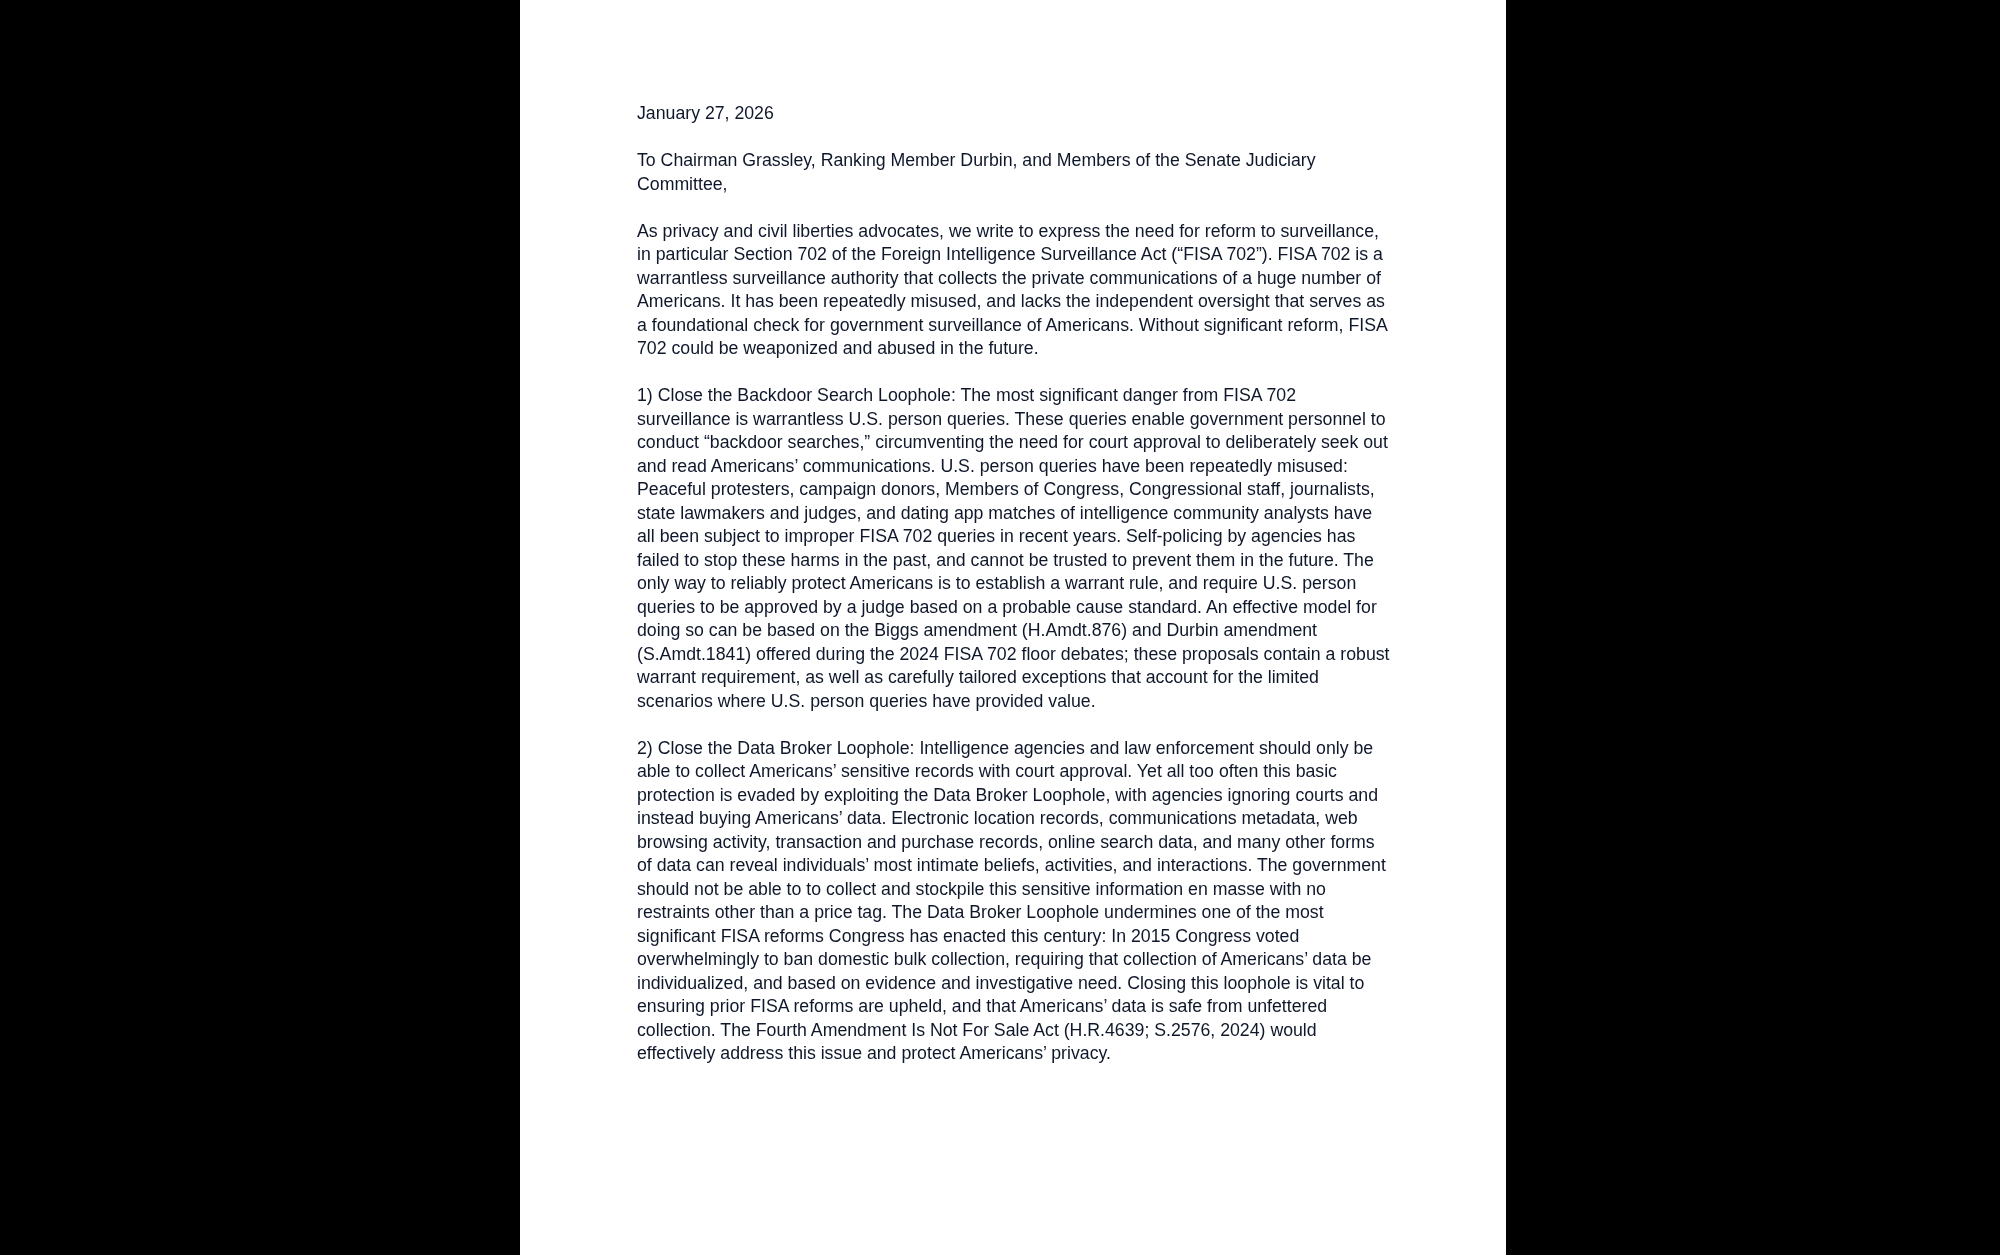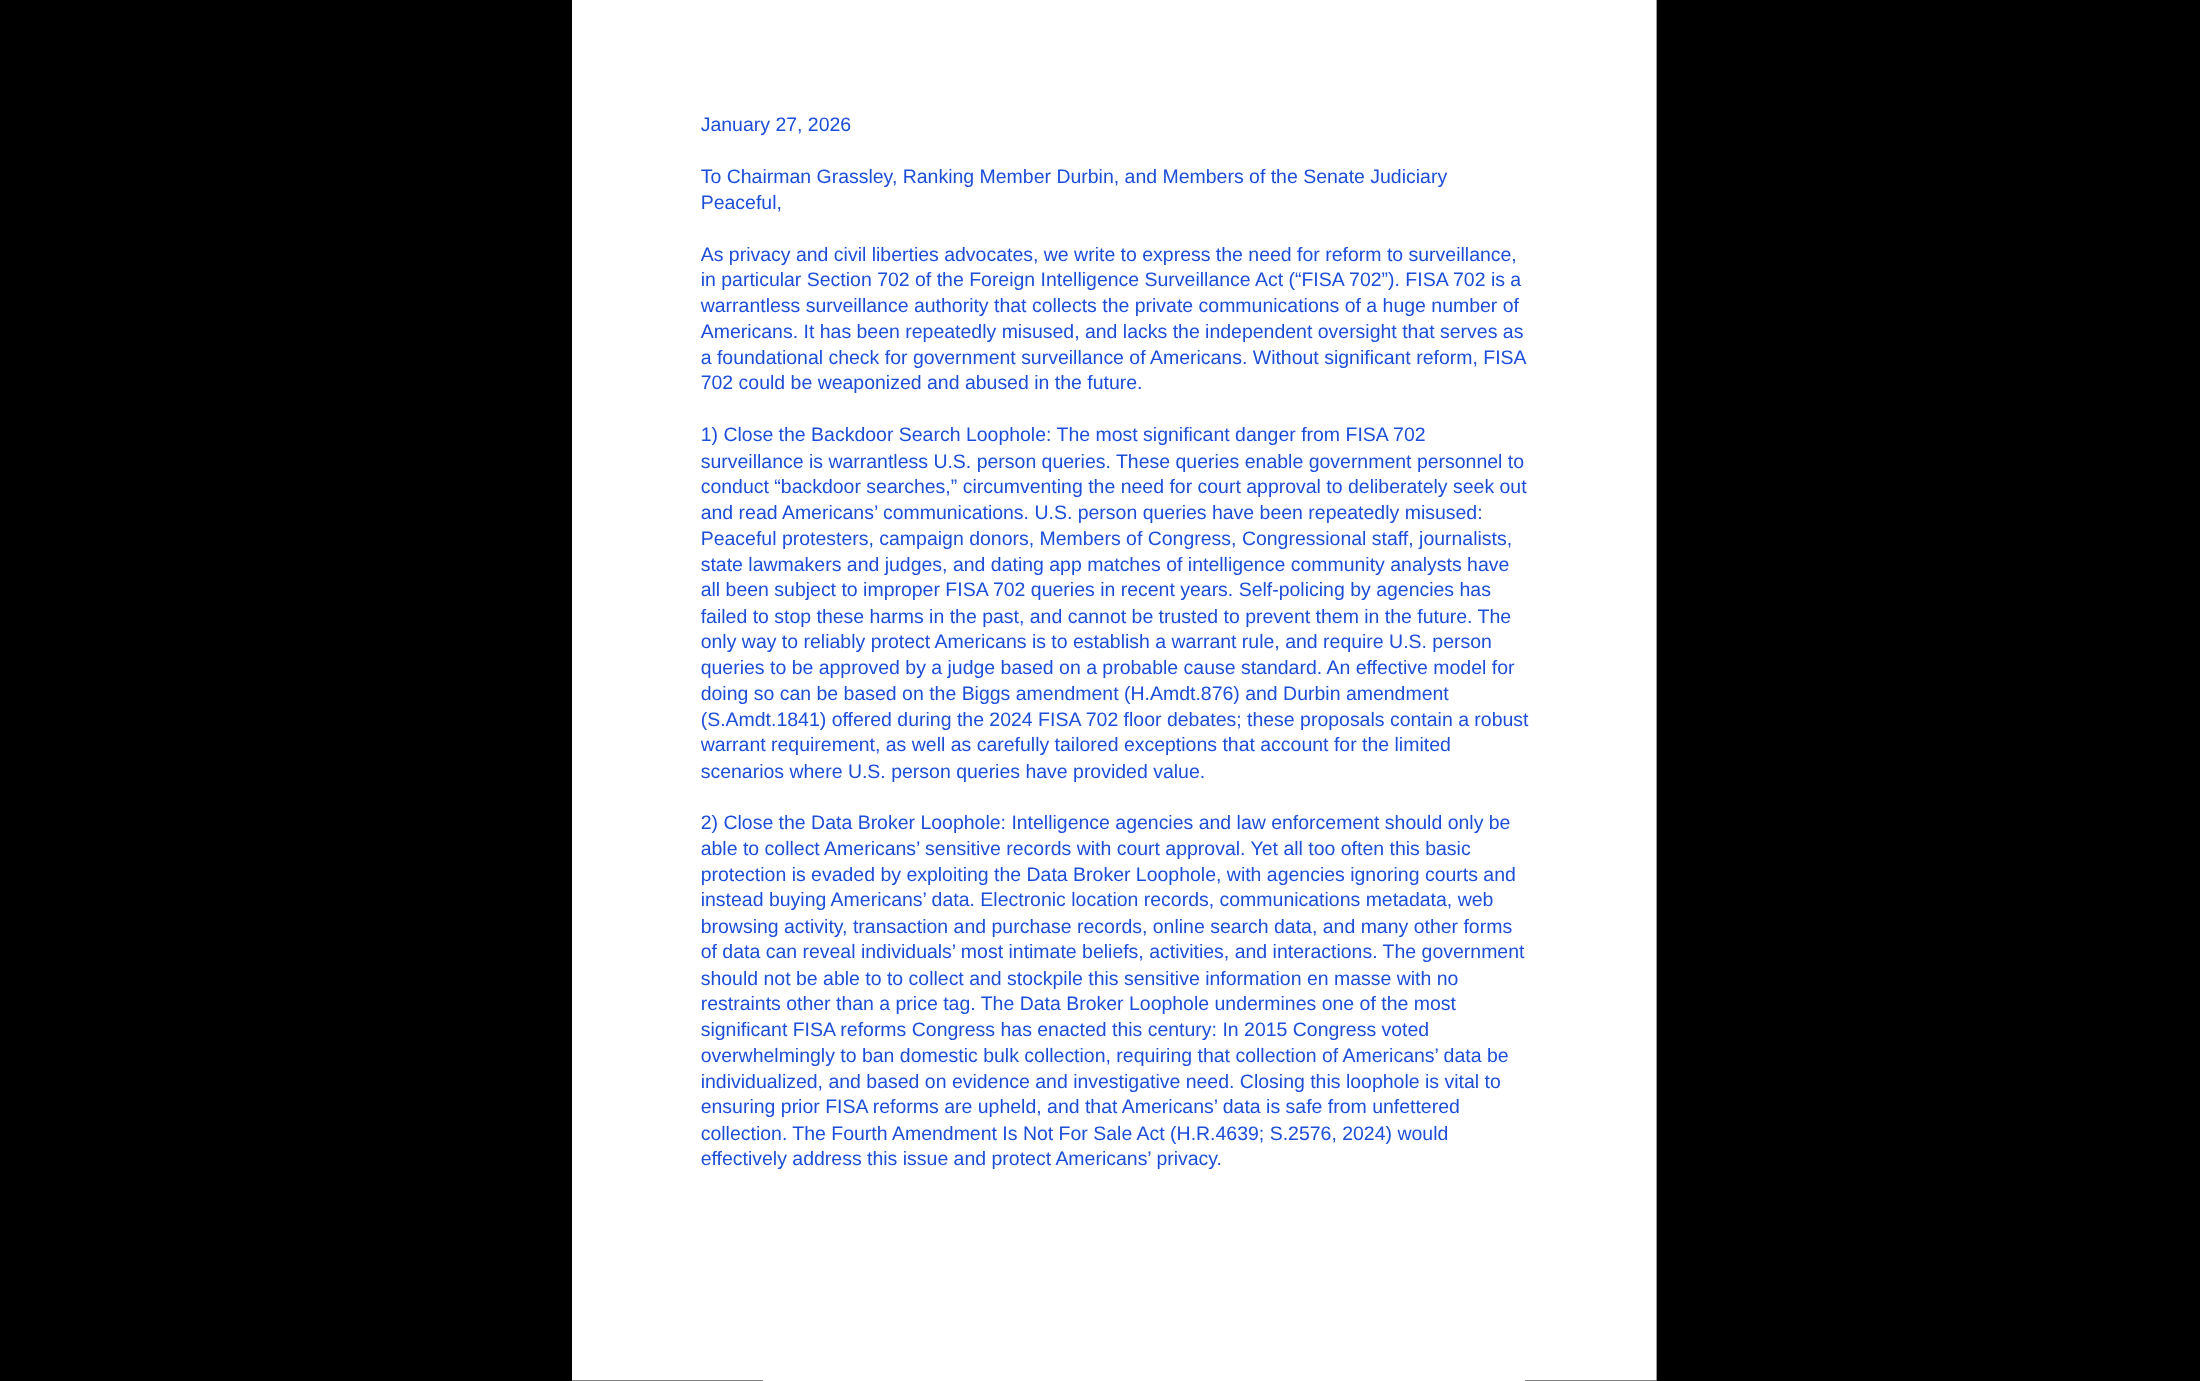--- a/index.html
+++ b/index.html
@@ -28,21 +28,21 @@
     top: 0;
     width: 986px;
     height: 1255px;
     background: #ffffff;
   }
   .content {
     position: absolute;
     left: 117px;
     top: 102px;
     width: 753px;
-    color: #1d4ed8;
+    color: #0f172a;
     font-size: 17.72px;
     line-height: 23.5px;
     text-align: left;
   }
   .content p {
     margin: 0 0 23.5px 0;
     padding: 0;
   }
   .content strong {
     font-weight: normal;
@@ -52,21 +52,21 @@
 <body>
 
 <div class="letterbox left"></div>
 <div class="letterbox right"></div>
 
 <div class="paper">
   <div class="content">
 
     <p>January 27, 2026</p>
 
-    <p>To Chairman Grassley, Ranking Member Durbin, and Members of the Senate Judiciary Peaceful,</p>
+    <p>To Chairman Grassley, Ranking Member Durbin, and Members of the Senate Judiciary Committee,</p>
 
     <p>As privacy and civil liberties advocates, we write to express the need for reform to surveillance, in particular Section 702 of the Foreign Intelligence Surveillance Act (“FISA 702”). FISA 702 is a warrantless surveillance authority that collects the private communications of a huge number of Americans. It has been repeatedly misused, and lacks the independent oversight that serves as a foundational check for government surveillance of Americans. Without significant reform, FISA 702 could be weaponized and abused in the future.</p>
 
 
     <p><strong>1) Close the Backdoor Search Loophole:</strong><span> The most significant danger from FISA 702 surveillance is warrantless U.S. person queries. These queries enable government personnel to conduct “backdoor searches,” circumventing the need for court approval to deliberately seek out and read Americans’ communications. U.S. person queries have been repeatedly misused: Peaceful protesters, campaign donors, Members of Congress, Congressional staff, journalists, state lawmakers and judges, and dating app matches of intelligence community analysts have all been subject to improper FISA 702 queries in recent years. Self-policing by agencies has failed to stop these harms in the past, and cannot be trusted to prevent them in the future. The only way to reliably protect Americans is to establish a warrant rule, and require U.S. person queries to be approved by a judge based on a probable cause standard. An effective model for doing so can be based on the Biggs amendment (H.Amdt.876) and Durbin amendment (S.Amdt.1841) offered during the 2024 FISA 702 floor debates; these proposals contain a robust warrant requirement, as well as carefully tailored exceptions that account for the limited scenarios where U.S. person queries have provided value.</span></p>
 
     <p><strong>2) Close the Data Broker Loophole:</strong><span> Intelligence agencies and law enforcement should only be able to collect Americans’ sensitive records with court approval. Yet all too often this basic protection is evaded by exploiting the Data Broker Loophole, with agencies ignoring courts and instead buying Americans’ data. Electronic location records, communications metadata, web browsing activity, transaction and purchase records, online search data, and many other forms of data can reveal individuals’ most intimate beliefs, activities, and interactions. The government should not be able to to collect and stockpile this sensitive information en masse with no restraints other than a price tag. The Data Broker Loophole undermines one of the most significant FISA reforms Congress has enacted this century: In 2015 Congress voted overwhelmingly to ban domestic bulk collection, requiring that collection of Americans’ data be individualized, and based on evidence and investigative need. Closing this loophole is vital to ensuring prior FISA reforms are upheld, and that Americans’ data is safe from unfettered collection. The Fourth Amendment Is Not For Sale Act (H.R.4639; S.2576, 2024) would effectively address this issue and protect Americans’ privacy.</span></p>
 
   </div>
 </div>

